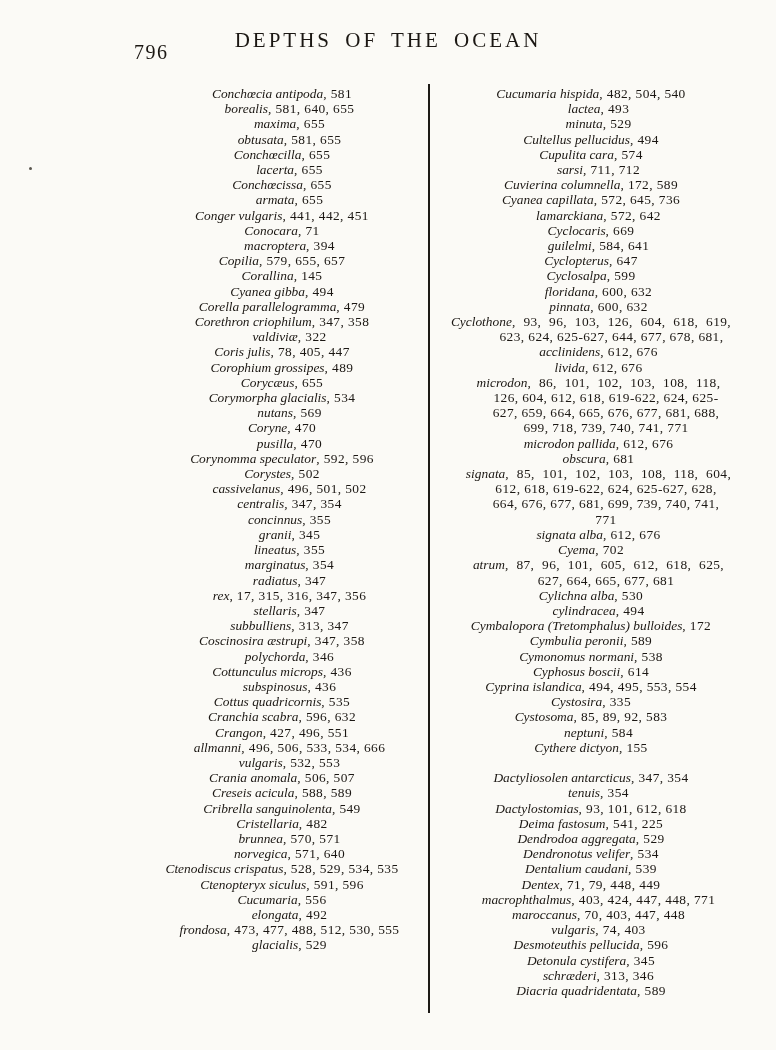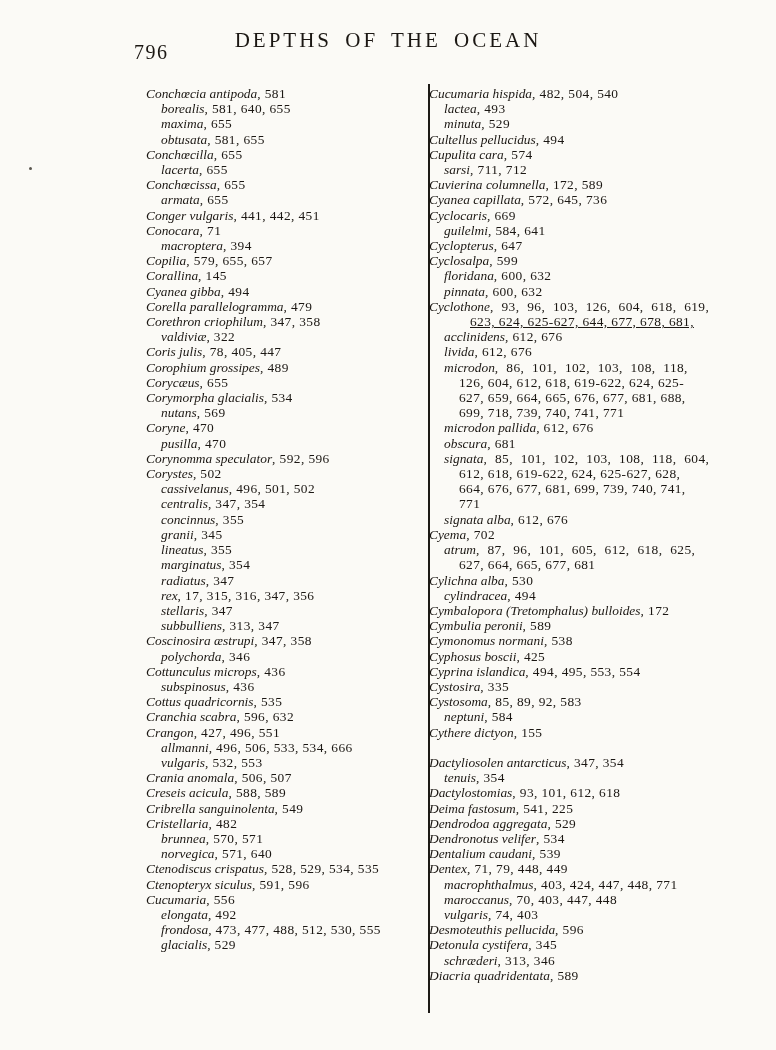--- a/index.html
+++ b/index.html
@@ -21,29 +21,29 @@
     margin:0; text-align:center;
     font-size:21px; font-weight:400;
     letter-spacing:3px; word-spacing:5px;
   }
   .divider {
     position:absolute; left:428px; top:84px;
     width:2px; height:929px; background:#1d1a16;
   }
   .col {
     position:absolute; top:86px;
-    font-size:13.4px; line-height:15.2px;
+    font-size:13.4px; line-height:15.2px;text-align:center;
   }
   .col-left  { left:146px; width:272px; }
-  .col-right { left:429px; width:306px; }
+  .col-right { left:438px; width:306px; }
   .line { white-space:nowrap; }
   .ind0 { padding-left:0; }
   .ind1 { padding-left:15px; }
   .ind2 { padding-left:30px; }
-  .ind3 { padding-left:41px;text-decoration:underline; }
+  .ind3 { padding-left:41px; }
   .ws   { word-spacing:0.30em; }
   .gap  { height:15.2px; }
   .nm   { font-style:italic; }
   .pg   { font-style:normal; letter-spacing:0.03em; }
   .stray-dot {
     position:absolute; left:29px; top:167px;
     width:3px; height:3px; border-radius:50%; background:#5a564f;
   }
 </style>
 </head>
@@ -115,20 +115,21 @@
     </div>
   <div class="col col-right" id="col-right">
       <div class="line ind0"><span class="nm">Cucumaria hispida</span><span class="pg">, 482, 504, 540</span></div>
       <div class="line ind1"><span class="nm">lactea</span><span class="pg">, 493</span></div>
       <div class="line ind1"><span class="nm">minuta</span><span class="pg">, 529</span></div>
       <div class="line ind0"><span class="nm">Cultellus pellucidus</span><span class="pg">, 494</span></div>
       <div class="line ind0"><span class="nm">Cupulita cara</span><span class="pg">, 574</span></div>
       <div class="line ind1"><span class="nm">sarsi</span><span class="pg">, 711, 712</span></div>
       <div class="line ind0"><span class="nm">Cuvierina columnella</span><span class="pg">, 172, 589</span></div>
       <div class="line ind0"><span class="nm">Cyanea capillata</span><span class="pg">, 572, 645, 736</span></div>
+      <div class="line ind1"><span class="nm">lamarckiana</span><span class="pg">, 572, 642</span></div>
       <div class="line ind0"><span class="nm">Cyclocaris</span><span class="pg">, 669</span></div>
       <div class="line ind1"><span class="nm">guilelmi</span><span class="pg">, 584, 641</span></div>
       <div class="line ind0"><span class="nm">Cyclopterus</span><span class="pg">, 647</span></div>
       <div class="line ind0"><span class="nm">Cyclosalpa</span><span class="pg">, 599</span></div>
       <div class="line ind1"><span class="nm">floridana</span><span class="pg">, 600, 632</span></div>
       <div class="line ind1"><span class="nm">pinnata</span><span class="pg">, 600, 632</span></div>
       <div class="line ind0 ws"><span class="nm">Cyclothone</span><span class="pg">, 93, 96, 103, 126, 604, 618, 619,</span></div>
       <div class="line ind3"><span class="pg">623, 624, 625-627, 644, 677, 678, 681,</span></div>
       <div class="line ind1"><span class="nm">acclinidens</span><span class="pg">, 612, 676</span></div>
       <div class="line ind1"><span class="nm">livida</span><span class="pg">, 612, 676</span></div>
@@ -144,21 +145,21 @@
       <div class="line ind2"><span class="pg">771</span></div>
       <div class="line ind1"><span class="nm">signata alba</span><span class="pg">, 612, 676</span></div>
       <div class="line ind0"><span class="nm">Cyema</span><span class="pg">, 702</span></div>
       <div class="line ind1 ws"><span class="nm">atrum</span><span class="pg">, 87, 96, 101, 605, 612, 618, 625,</span></div>
       <div class="line ind2"><span class="pg">627, 664, 665, 677, 681</span></div>
       <div class="line ind0"><span class="nm">Cylichna alba</span><span class="pg">, 530</span></div>
       <div class="line ind1"><span class="nm">cylindracea</span><span class="pg">, 494</span></div>
       <div class="line ind0"><span class="nm">Cymbalopora (Tretomphalus) bulloides</span><span class="pg">, 172</span></div>
       <div class="line ind0"><span class="nm">Cymbulia peronii</span><span class="pg">, 589</span></div>
       <div class="line ind0"><span class="nm">Cymonomus normani</span><span class="pg">, 538</span></div>
-      <div class="line ind0"><span class="nm">Cyphosus boscii</span><span class="pg">, 425</span></div>
+      <div class="line ind0"><span class="nm">Cyphosus boscii</span><span class="pg">, 614</span></div>
       <div class="line ind0"><span class="nm">Cyprina islandica</span><span class="pg">, 494, 495, 553, 554</span></div>
       <div class="line ind0"><span class="nm">Cystosira</span><span class="pg">, 335</span></div>
       <div class="line ind0"><span class="nm">Cystosoma</span><span class="pg">, 85, 89, 92, 583</span></div>
       <div class="line ind1"><span class="nm">neptuni</span><span class="pg">, 584</span></div>
       <div class="line ind0"><span class="nm">Cythere dictyon</span><span class="pg">, 155</span></div>
       <div class="line ind0 gap"></div>
       <div class="line ind0"><span class="nm">Dactyliosolen antarcticus</span><span class="pg">, 347, 354</span></div>
       <div class="line ind1"><span class="nm">tenuis</span><span class="pg">, 354</span></div>
       <div class="line ind0"><span class="nm">Dactylostomias</span><span class="pg">, 93, 101, 612, 618</span></div>
       <div class="line ind0"><span class="nm">Deima fastosum</span><span class="pg">, 541, 225</span></div>

